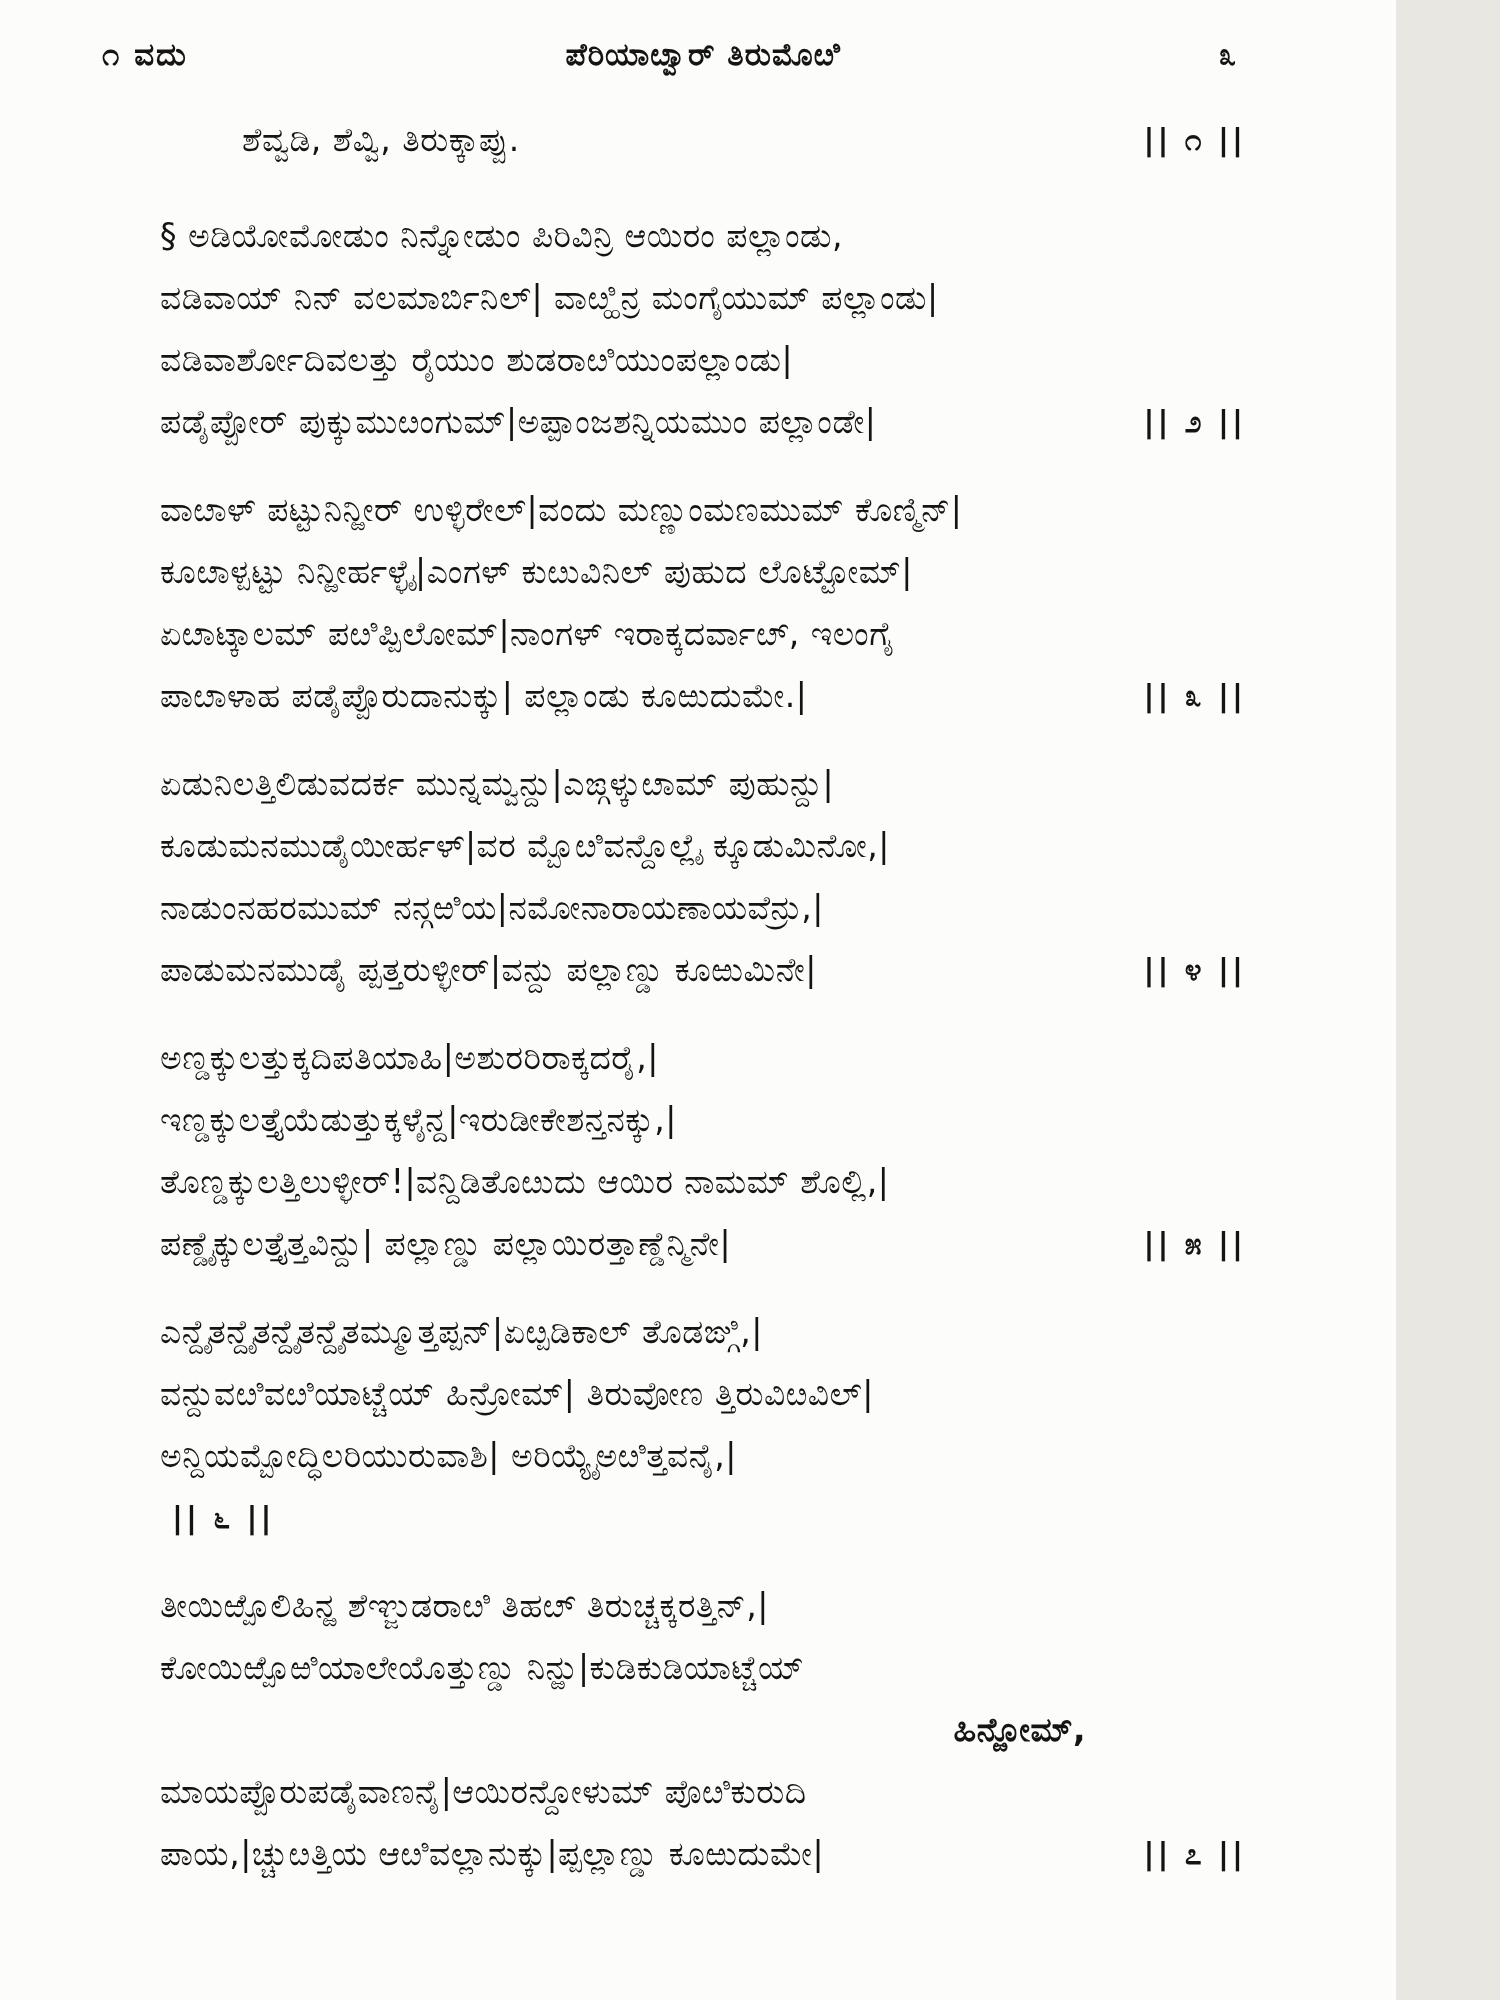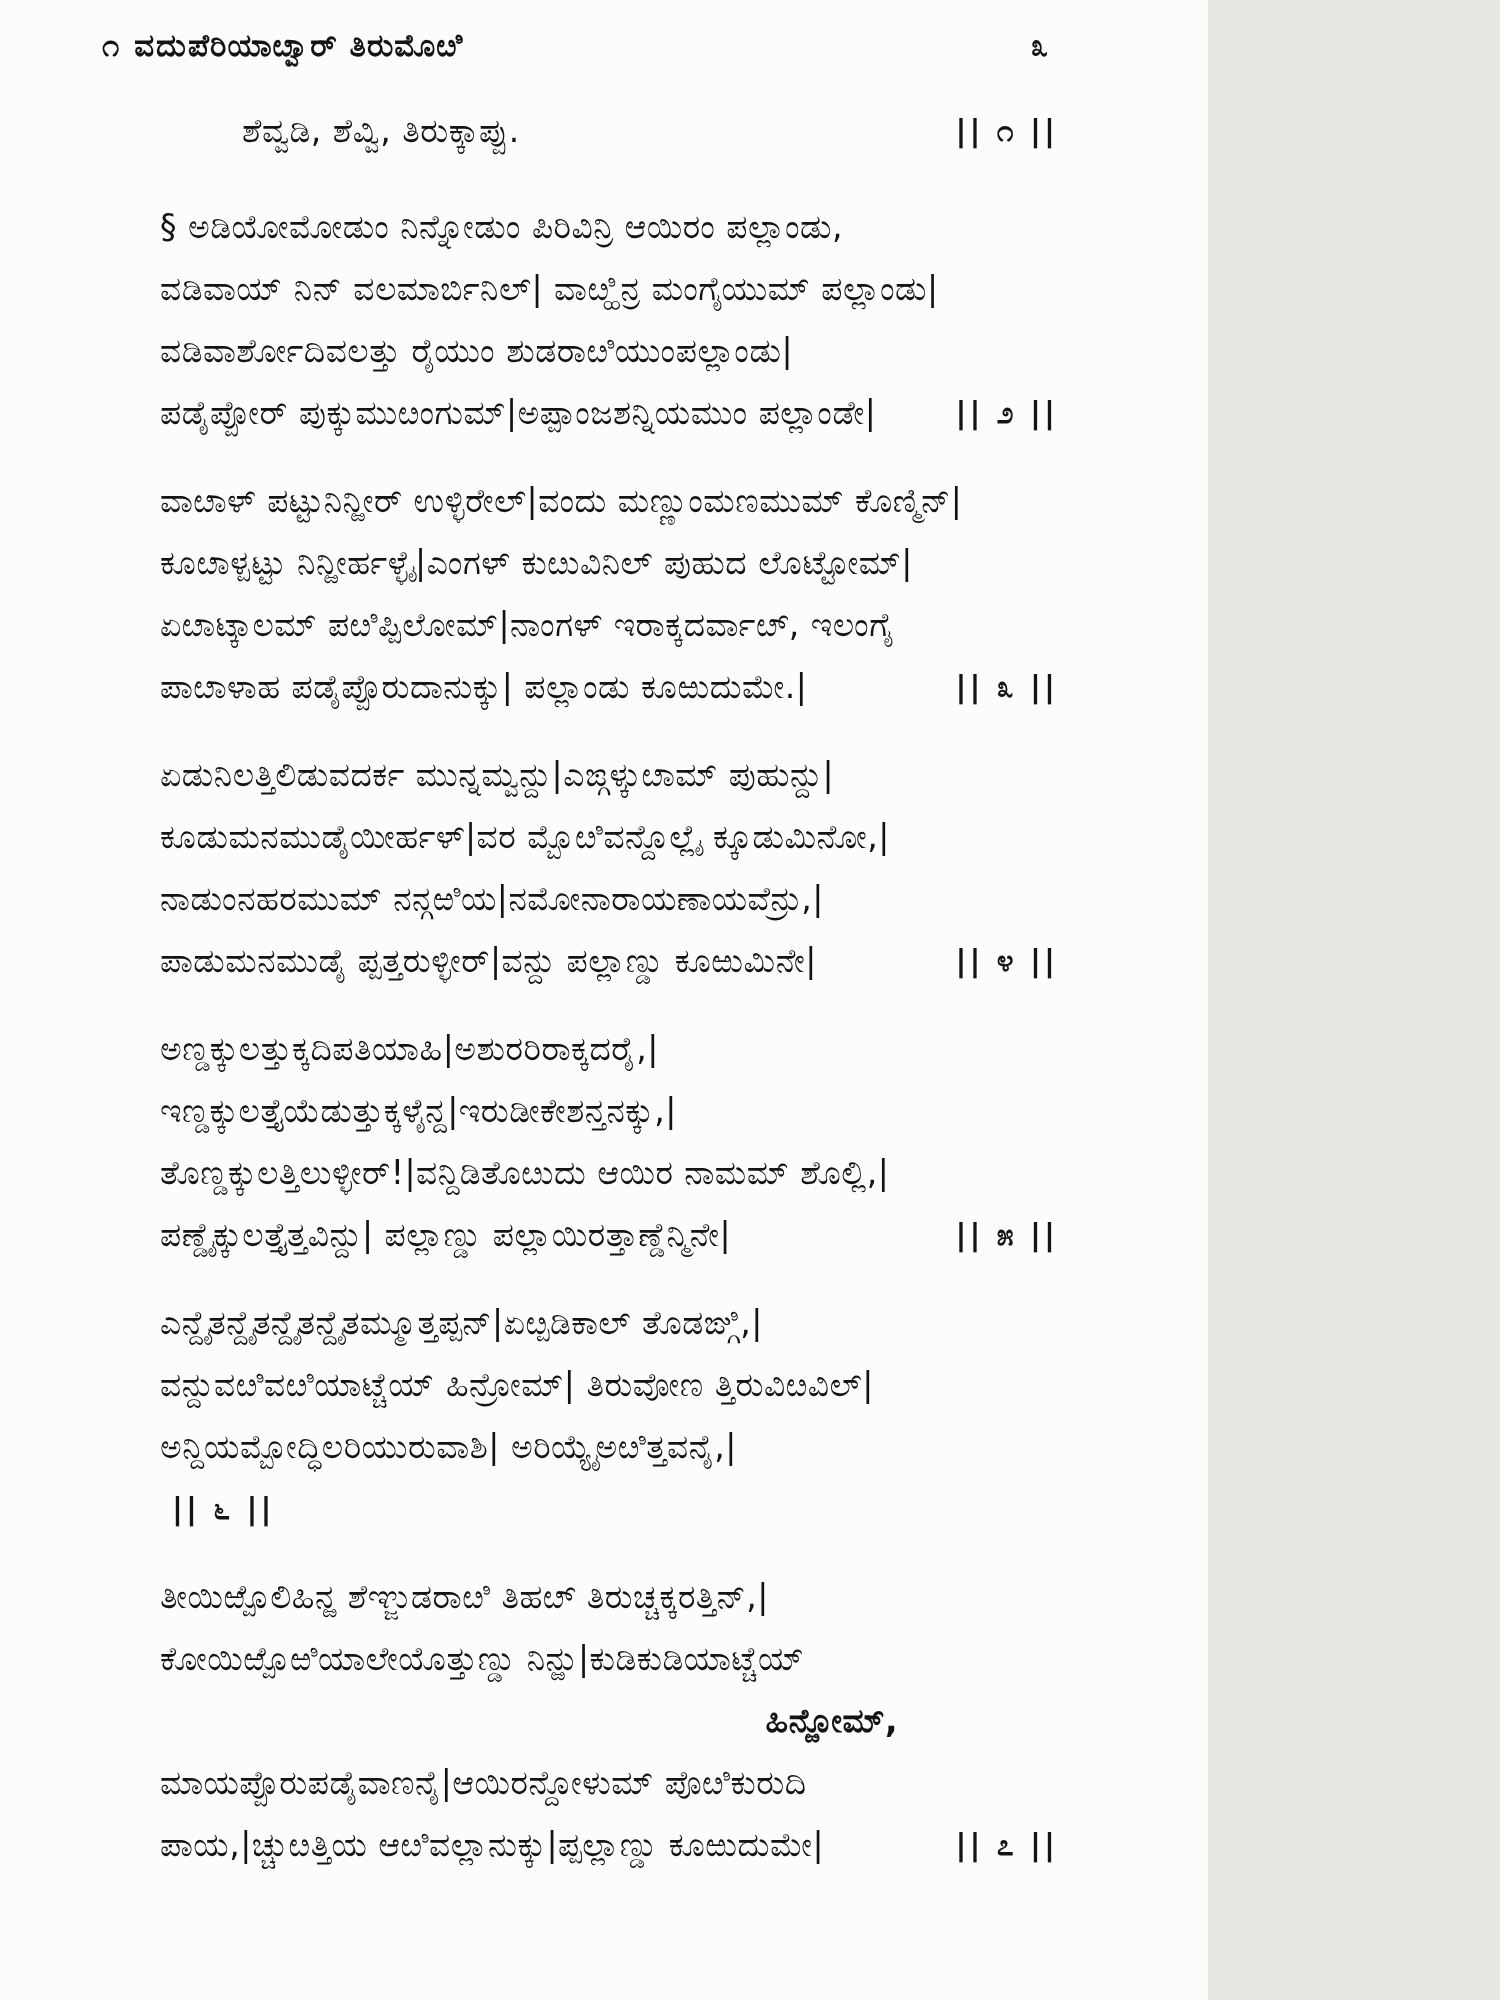--- a/index.html
+++ b/index.html
@@ -3,36 +3,36 @@
 <meta charset="utf-8">
 <style>
   html,body{margin:0;padding:0;}
   body{
     width:1500px;height:2000px;
     background:#e9e7e2;
     font-family:"DejaVu Sans","Liberation Sans",sans-serif;
   }
   .page{
     position:relative;
-    width:1208px;height:2000px;
+    width:1396px;height:2000px;
     background:#fcfcfa;
     color:#161412;
     box-sizing:border-box;
-    padding:27px 150px 0 160px;
+    padding:36px 150px 0 160px;
     overflow:hidden;
   }
   .header{
     display:flex;
     align-items:baseline;
     font-size:31px;
     font-weight:bold;
     margin-bottom:36px;
   }
   .header .left{ margin-left:-58px; letter-spacing:2px; }
-  .header .title{ flex:1; text-align:left; letter-spacing:1px; }
+  .header .title{ flex:1; text-align:center; letter-spacing:1px; }
   .header .pageno{ margin-right:10px; }
   .stanza{ margin-bottom:26px; }
   .stanza.first{ margin-left:82px; margin-bottom:34px; }
   .line{
     font-size:33px;
     line-height:62px;
     white-space:nowrap;
     letter-spacing:0.5px;
   }
   .line.with-marker{

